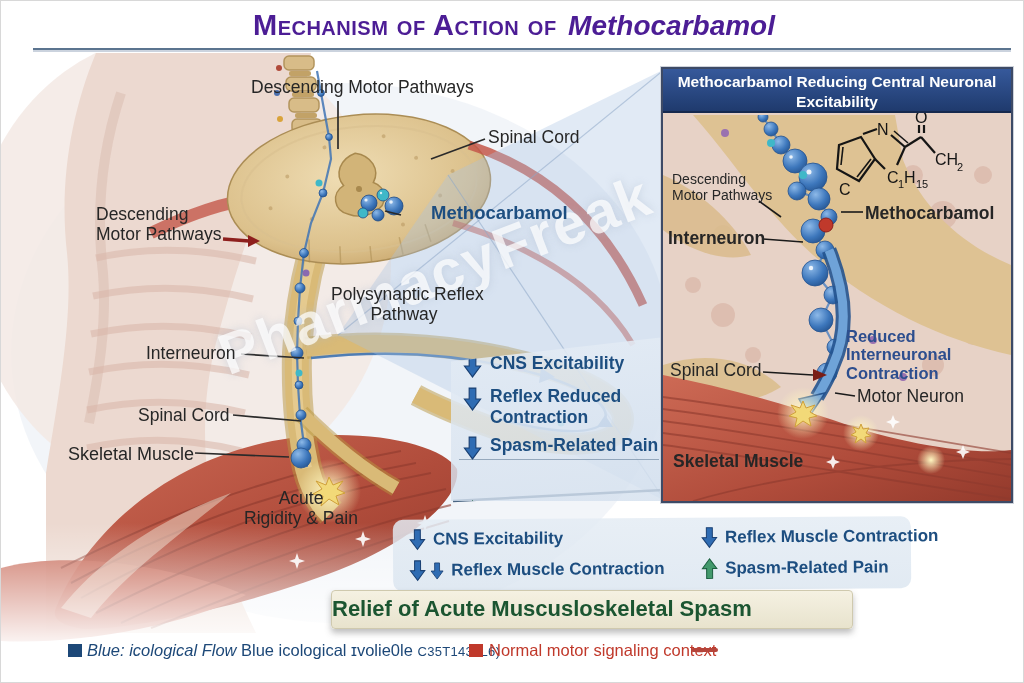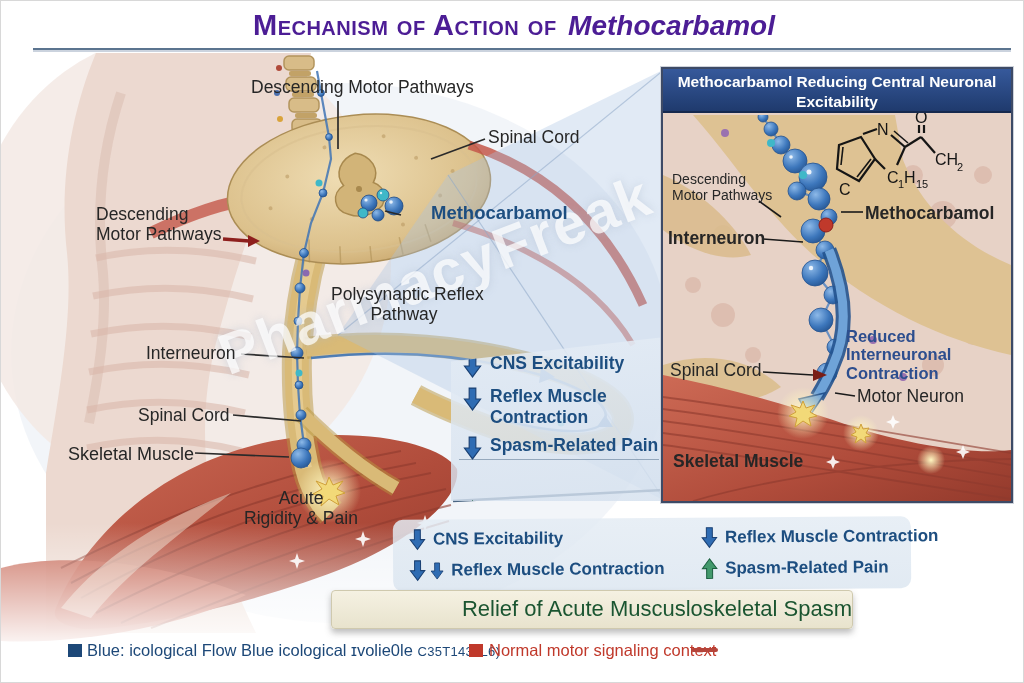--- a/index.html
+++ b/index.html
@@ -41,22 +41,22 @@
   .inset-body{position:absolute;left:0;top:46px;}
   .chem{position:absolute;left:830px;top:112px;z-index:4;}
   
   .bottom-band{position:absolute;left:392px;top:517px;width:518px;height:72px;z-index:3;
         background:linear-gradient(rgba(228,236,244,.85),rgba(214,226,238,.72));border-radius:10px;
         transform:rotate(-.4deg);}
   .bb-row{position:absolute;display:flex;align-items:center;gap:7px;}
   .bb-text{font-size:17px;font-weight:bold;color:#1d4e80;white-space:nowrap;}
   .banner{position:absolute;left:330px;top:589px;width:520px;height:37px;z-index:4;
         background:linear-gradient(#f5f1e2,#e8e3cd);border:1px solid #cfc9ae;border-radius:4px;
-        box-shadow:0 4px 6px rgba(70,70,70,.35);text-align:right;line-height:36px;
-        font-size:22px;font-weight:normal;color:#1b5531;}
+        box-shadow:0 4px 6px rgba(70,70,70,.35);text-align:left;line-height:36px;
+        font-size:22px;font-weight:bold;color:#1b5531;}
   .legend{position:absolute;left:0;top:636px;width:1024px;height:30px;z-index:4;font-size:16.5px;}
   .lg{position:absolute;white-space:nowrap;}
   .lg-sq{position:absolute;width:14px;height:13px;top:7px;}
   .lg-blue{color:#1d4878;}
   .lg-red{color:#c0392b;}
   .lg-dark{color:#3a3a3a;}
   .lg-code{font-size:13px;letter-spacing:.3px;}
   .lg-dash{position:absolute;width:27px;height:4px;background:#b5443a;border-radius:2px;top:11px;}
 </style>
 </head>
@@ -300,21 +300,21 @@
     <div class="fx-row" style="top:16px;">
       <svg class="arr" width="19" height="26" viewBox="0 0 20 26">
           <path d="M6.5,1.5 h7 V13 h5 L10,24.5 L1.5,13 h5 Z" fill="#2f6cb3" stroke="#1a4073" stroke-width="1.2"></path>
         </svg>
       <span class="fx-text">CNS Excitability</span>
     </div>
     <div class="fx-row" style="top:49px;">
       <svg class="arr" width="19" height="26" viewBox="0 0 20 26">
           <path d="M6.5,1.5 h7 V13 h5 L10,24.5 L1.5,13 h5 Z" fill="#2f6cb3" stroke="#1a4073" stroke-width="1.2"></path>
         </svg>
-      <span class="fx-text"><span>Reflex Muscle</span><br><span>Contraction</span></span>
+      <span class="fx-text"><span>Reflex Reduced</span><br><span>Contraction</span></span>
     </div>
     <div class="fx-row" style="top:98px;">
       <svg class="arr" width="19" height="26" viewBox="0 0 20 26">
           <path d="M6.5,1.5 h7 V13 h5 L10,24.5 L1.5,13 h5 Z" fill="#2f6cb3" stroke="#1a4073" stroke-width="1.2"></path>
         </svg>
       <span class="fx-text">Spasm-Related Pain</span>
     </div>
     <div class="fx-sep"></div>
     <div class="fx-row" style="top:130px;margin-top:32px;">
       <svg class="arr" width="19" height="26" viewBox="0 0 20 26">
@@ -508,21 +508,21 @@
           <path d="M6.5,24.5 h7 V13 h5 L10,1.5 L1.5,13 h5 Z" fill="#43996c" stroke="#1c5f3f" stroke-width="1.2"></path>
         </svg>
       <span class="bb-text">Spasm-Related Pain</span>
     </div>
   </div>
 
   <div class="banner">Relief of Acute Muscusloskeletal Spasm</div>
 
   <div class="legend">
     <div class="lg-sq" style="left:67px;background:#1d4878;"></div>
-    <div class="lg lg-blue" style="left:86px;top:4px;">Blue: icological Flow</div>
+    <div class="lg lg-blue" style="left:86px;top:4px;font-style:italic;">Blue: icological Flow</div>
     <div class="lg lg-blue" style="left:240px;top:4px;">
       <span>Blue icological ɪvolie0le</span>
       <span class="lg-code">C35T1433L6)</span>
     </div>
     <div class="lg-sq" style="left:468px;background:#c0392b;"></div>
     <div class="lg lg-red" style="left:488px;top:4px;">Normal motor signaling context</div>
     <div class="lg-dash" style="left:690px;"></div>
   </div>
 
 </div>

